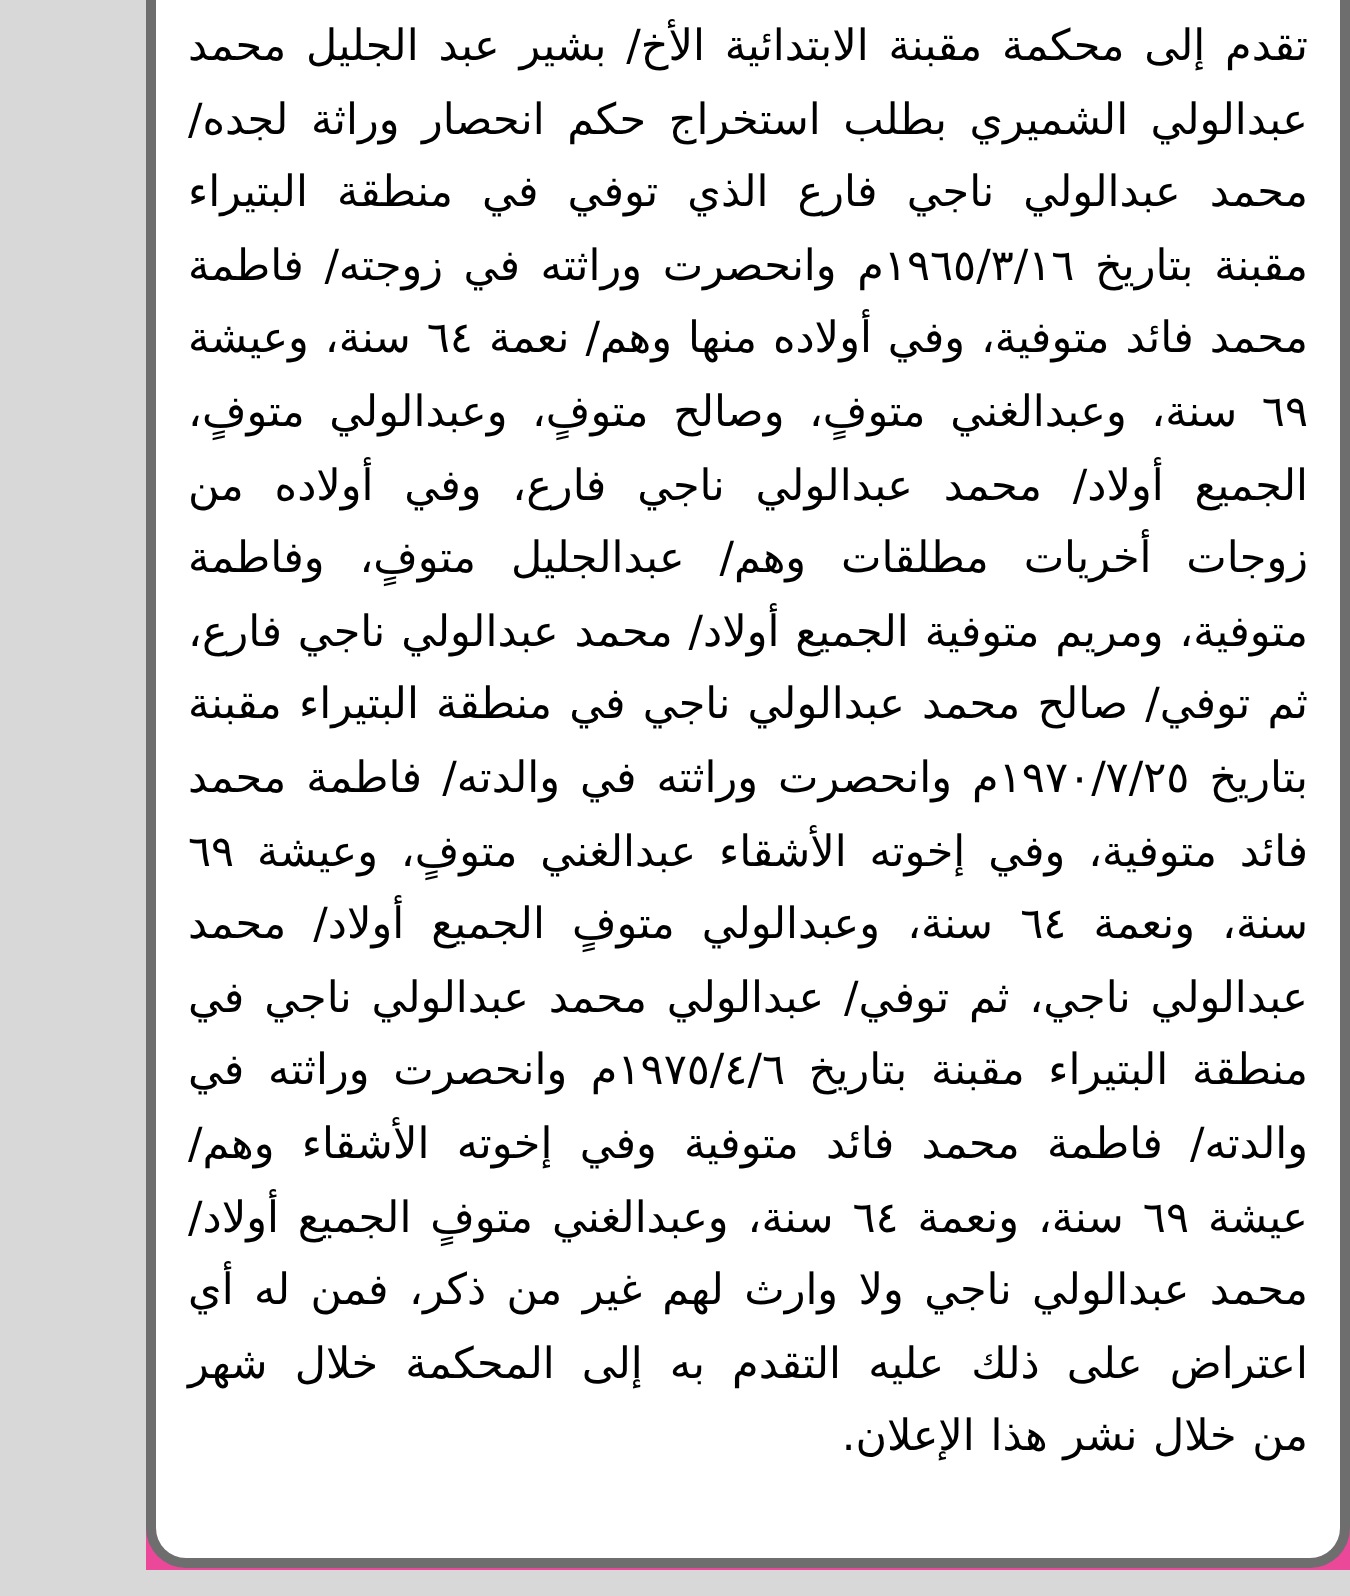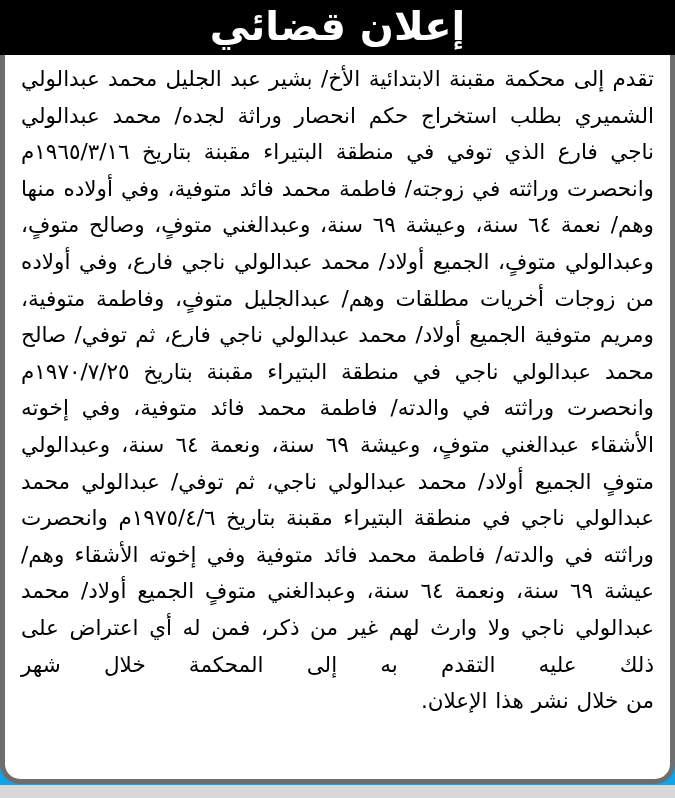--- a/index.html
+++ b/index.html
@@ -46,25 +46,25 @@
     font-weight: bold;
     line-height: 56px;
     letter-spacing: 0px;
     font-family: "DejaVu Sans", "Liberation Sans", sans-serif;
     white-space: nowrap;
   }
 
   
   .card-wrap {
     position: relative;
-    width: 675px;
+    width: 602px;
     flex: 1 1 auto;
     box-sizing: border-box;
     padding-bottom: 14px;
-    background: #0ea5e9;
+    background: #ec4899;
   }
   .card {
     position: absolute;
     left: 0;
     right: 0;
     top: -4px;
     bottom: 14px;
     box-sizing: border-box;
     background: #ffffff;
     border: 5px solid #6e6e6e;
@@ -99,23 +99,20 @@
     bottom: 0;
     height: 13px;
     background: #d8d8d8;
   }
 </style>
 </head>
 <body>
 
 <div class="notice">
 
-  <div class="title-band">
-    <div class="title-text">إعلان قضائي</div>
-  </div>
 
   <div class="card-wrap">
     <div class="card">
       <div class="body-text">
         <span>تقدم إلى محكمة مقبنة الابتدائية الأخ/ بشير عبد الجليل محمد عبدالولي الشميري بطلب استخراج حكم انحصار وراثة لجده/ محمد عبدالولي ناجي فارع الذي توفي في منطقة البتيراء مقبنة بتاريخ ١٩٦٥/٣/١٦م وانحصرت وراثته في زوجته/ فاطمة محمد فائد متوفية، وفي أولاده منها وهم/ نعمة ٦٤ سنة، وعيشة ٦٩ سنة، وعبدالغني متوفٍ، وصالح متوفٍ، وعبدالولي متوفٍ، الجميع أولاد/ محمد عبدالولي ناجي فارع، وفي أولاده من زوجات أخريات مطلقات وهم/ عبدالجليل متوفٍ، وفاطمة متوفية، ومريم متوفية الجميع أولاد/ محمد عبدالولي ناجي فارع، ثم توفي/ صالح محمد عبدالولي ناجي في منطقة البتيراء مقبنة بتاريخ ١٩٧٠/٧/٢٥م وانحصرت وراثته في والدته/ فاطمة محمد فائد متوفية، وفي إخوته الأشقاء عبدالغني متوفٍ، وعيشة ٦٩ سنة، ونعمة ٦٤ سنة، وعبدالولي متوفٍ الجميع أولاد/ محمد عبدالولي ناجي، ثم توفي/ عبدالولي محمد عبدالولي ناجي في منطقة البتيراء مقبنة بتاريخ ١٩٧٥/٤/٦م وانحصرت وراثته في والدته/ فاطمة محمد فائد متوفية وفي إخوته الأشقاء وهم/ عيشة ٦٩ سنة، ونعمة ٦٤ سنة، وعبدالغني متوفٍ الجميع أولاد/ محمد عبدالولي ناجي ولا وارث لهم غير من ذكر، فمن له أي اعتراض على ذلك عليه التقدم به إلى المحكمة خلال شهر</span>
         <span class="tail">من خلال نشر هذا الإعلان.</span>
       </div>
     </div>
     <div class="bottom-strip"></div>
   </div>

